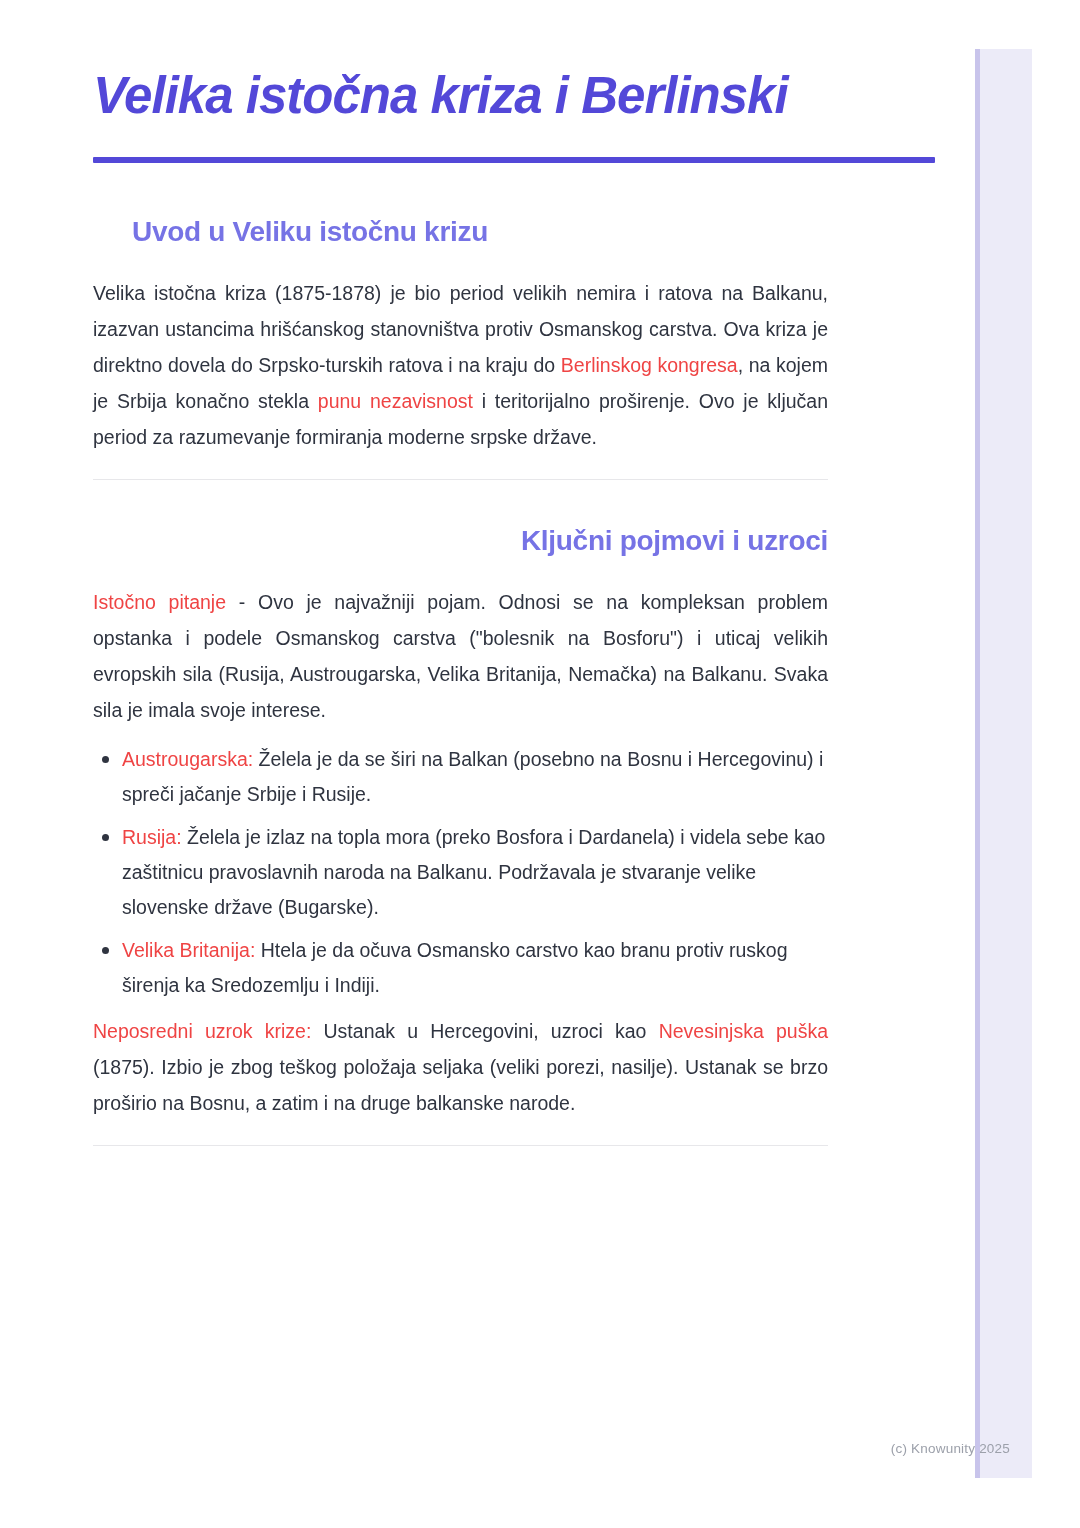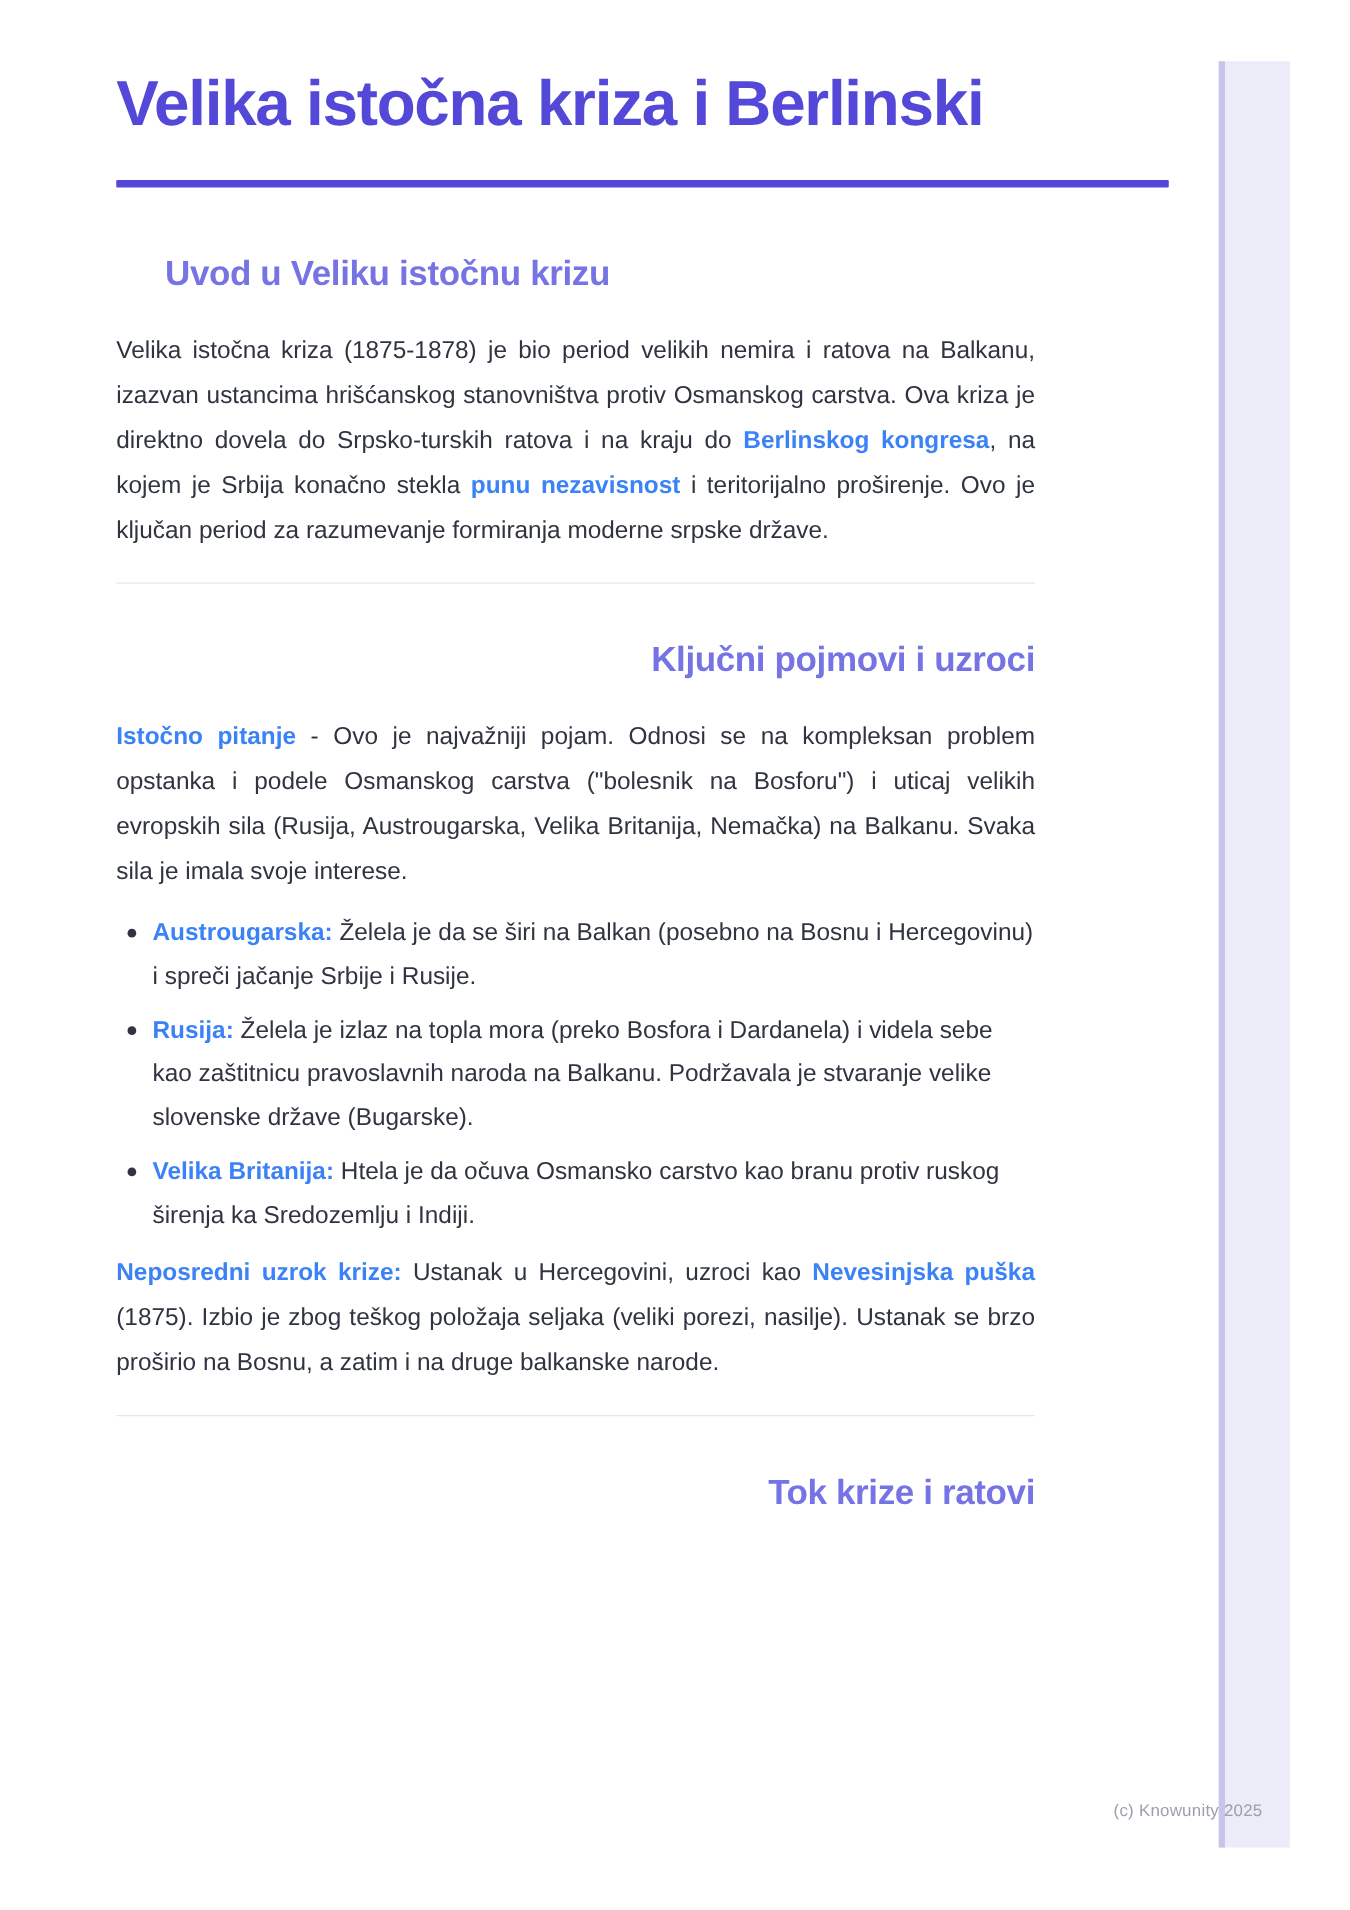--- a/index.html
+++ b/index.html
@@ -26,26 +26,27 @@
     z-index: 1;
   }
   .content {
     position: absolute;
     left: 93px;
     top: 0;
     width: 842px;
     z-index: 2;
   }
   .doc-title {
-    margin-top: 52px;
+    margin-top: 65px;
     font-size: 51px;
     line-height: 62px;
     font-weight: 800;
     letter-spacing: -1px;
     color: var(--title-color, #5348D8);
+    font-style: italic;
   }
   .doc-title span { display: block; }
   .title-rule {
     margin-top: 30px;
     width: 842px;
     height: 6px;
     background: var(--title-color, #5348D8);
     border-radius: 1px;
   }
   .blocks { width: 735px; }
@@ -61,22 +62,22 @@
   .divider + .section-heading { margin-top: 44px; text-align: right; }
   .paragraph {
     margin-top: 26px;
     font-size: 19.5px;
     line-height: 36px;
     color: var(--body-color, #2F3440);
     text-align: justify;
   }
   .bullet-list + .paragraph { margin-top: 10px; }
   .paragraph strong, .bullet-list strong {
-    font-weight: 700;
-    color: #3b82f6;
+    font-weight: 400;
+    color: #ef4444;
   }
   .divider {
     margin-top: 22px;
     height: 1px;
     background: var(--divider-color, #E7E7EA);
   }
   .paragraph + .divider { margin-top: 24px; }
   .bullet-list {
     margin-top: 14px;
     list-style: none;
@@ -127,18 +128,17 @@
         <div class="divider"></div>
         <h2 class="section-heading">Ključni pojmovi i uzroci</h2>
         <p class="paragraph"><strong>Istočno pitanje</strong><span> - Ovo je najvažniji pojam. Odnosi se na kompleksan problem opstanka i podele Osmanskog carstva ("bolesnik na Bosforu") i uticaj velikih evropskih sila (Rusija, Austrougarska, Velika Britanija, Nemačka) na Balkanu. Svaka sila je imala svoje interese.</span></p>
         <ul class="bullet-list">
           <li><strong>Austrougarska:</strong><span> Želela je da se širi na Balkan (posebno na Bosnu i Hercegovinu) i spreči jačanje Srbije i Rusije.</span></li>
           <li><strong>Rusija:</strong><span> Želela je izlaz na topla mora (preko Bosfora i Dardanela) i videla sebe kao zaštitnicu pravoslavnih naroda na Balkanu. Podržavala je stvaranje velike slovenske države (Bugarske).</span></li>
           <li><strong>Velika Britanija:</strong><span> Htela je da očuva Osmansko carstvo kao branu protiv ruskog širenja ka Sredozemlju i Indiji.</span></li>
         </ul>
         <p class="paragraph"><strong>Neposredni uzrok krize:</strong><span> Ustanak u Hercegovini, uzroci kao </span><strong>Nevesinjska puška</strong><span> (1875). Izbio je zbog teškog položaja seljaka (veliki porezi, nasilje). Ustanak se brzo proširio na Bosnu, a zatim i na druge balkanske narode.</span></p>
         <div class="divider"></div>
-        <h2 class="section-heading">Tok krize i ratovi</h2>
       </div>
   </div>
 
   <div class="footer-credit">(c) Knowunity 2025</div>
 </div>
 
 </body></html>

